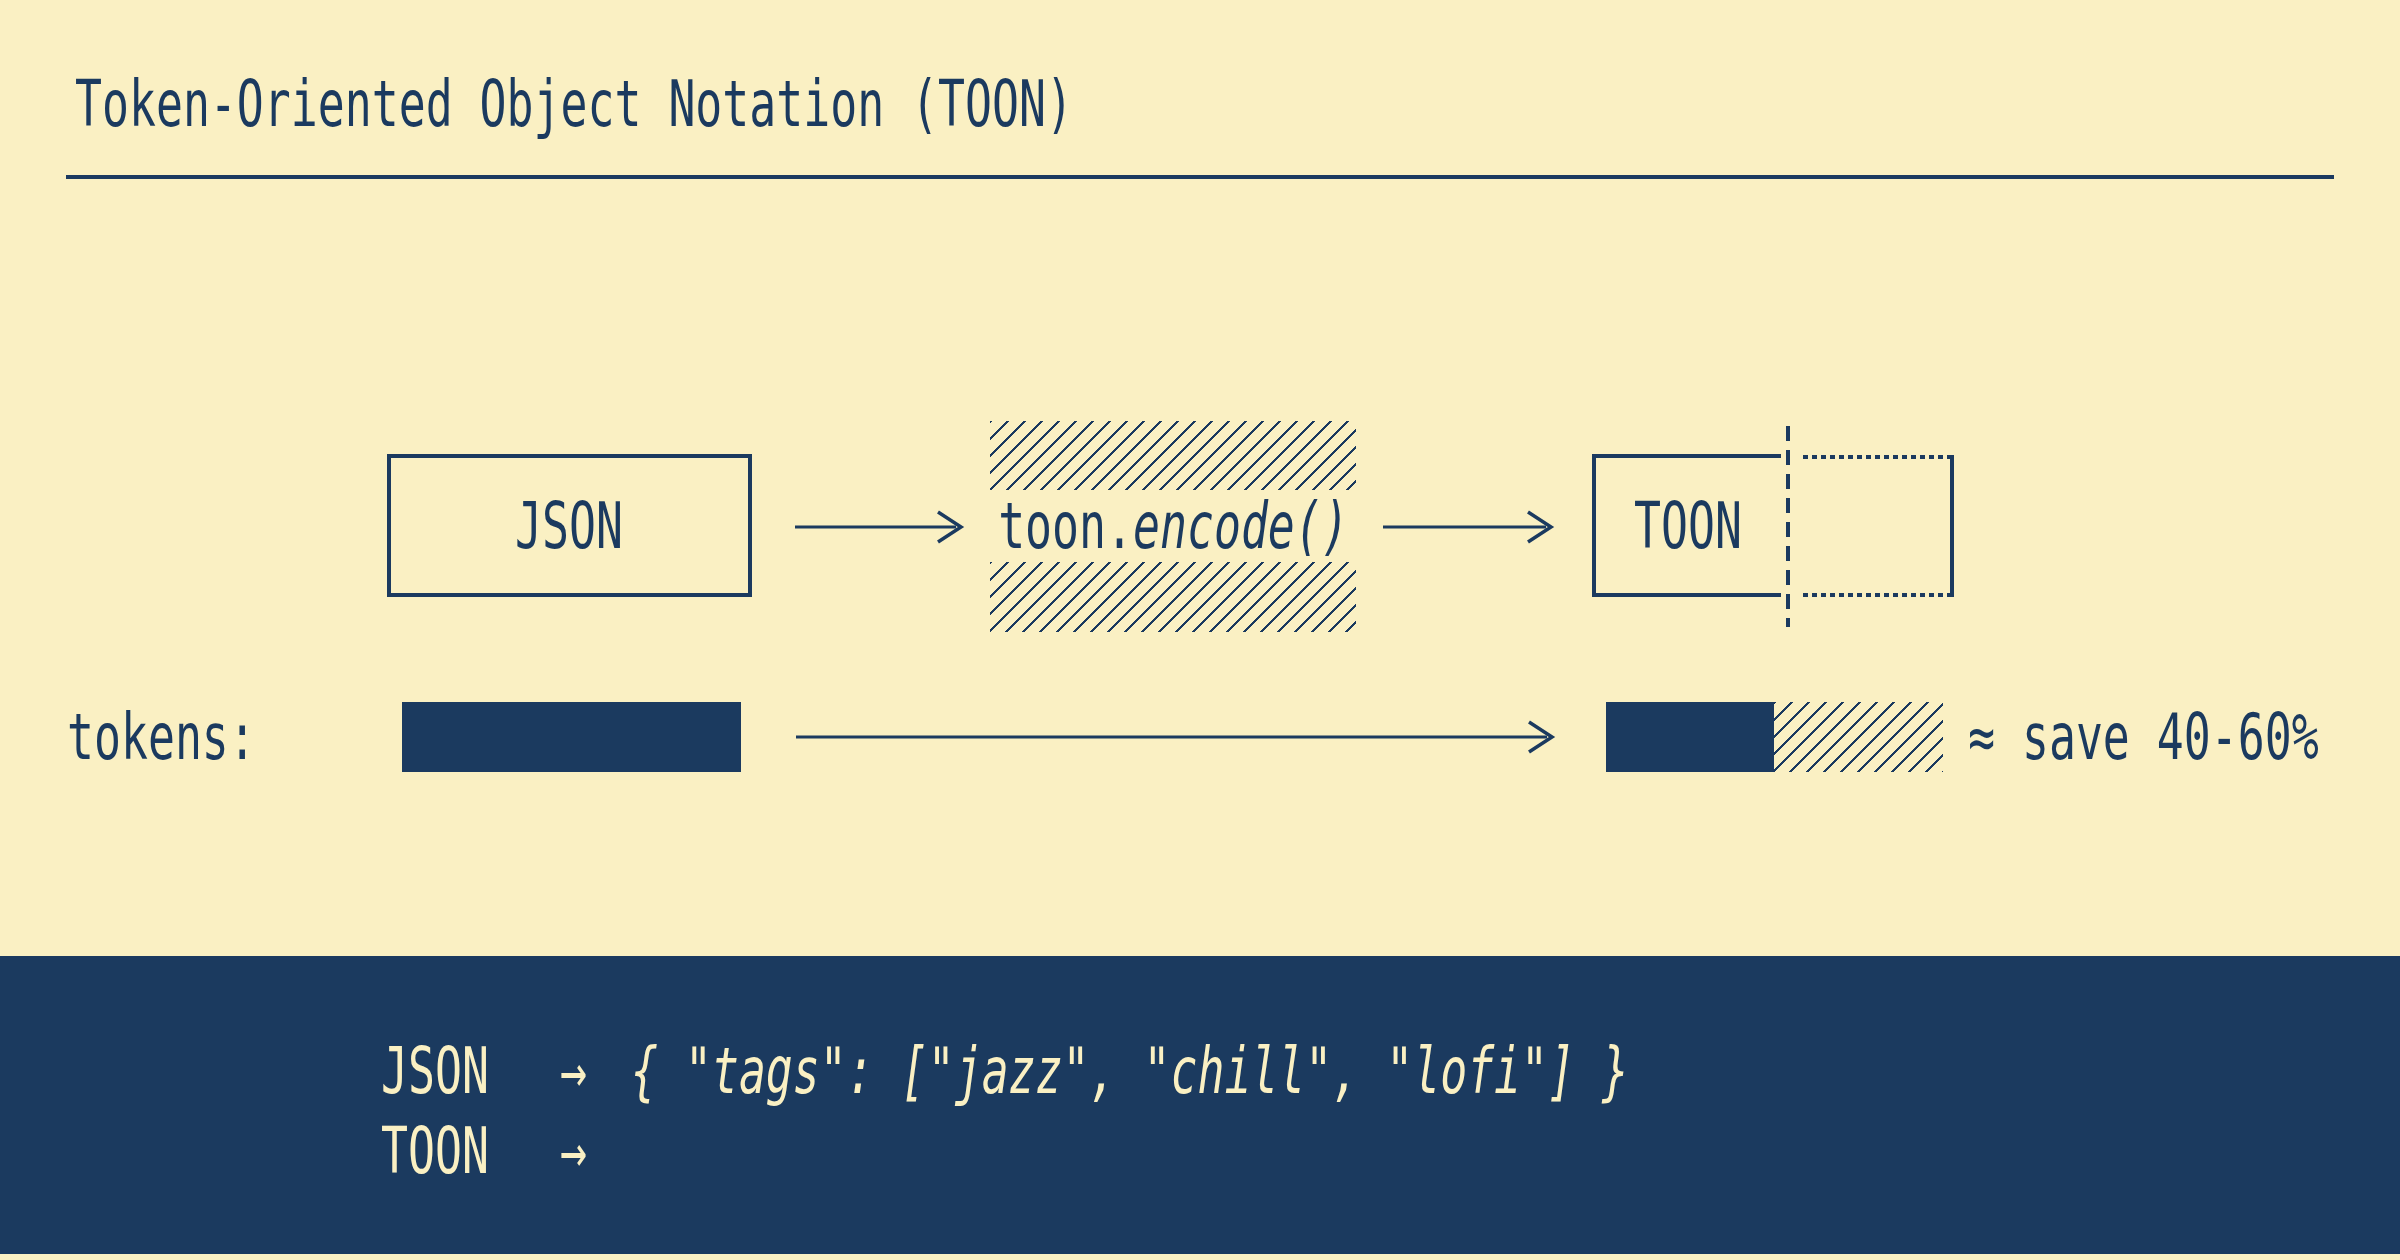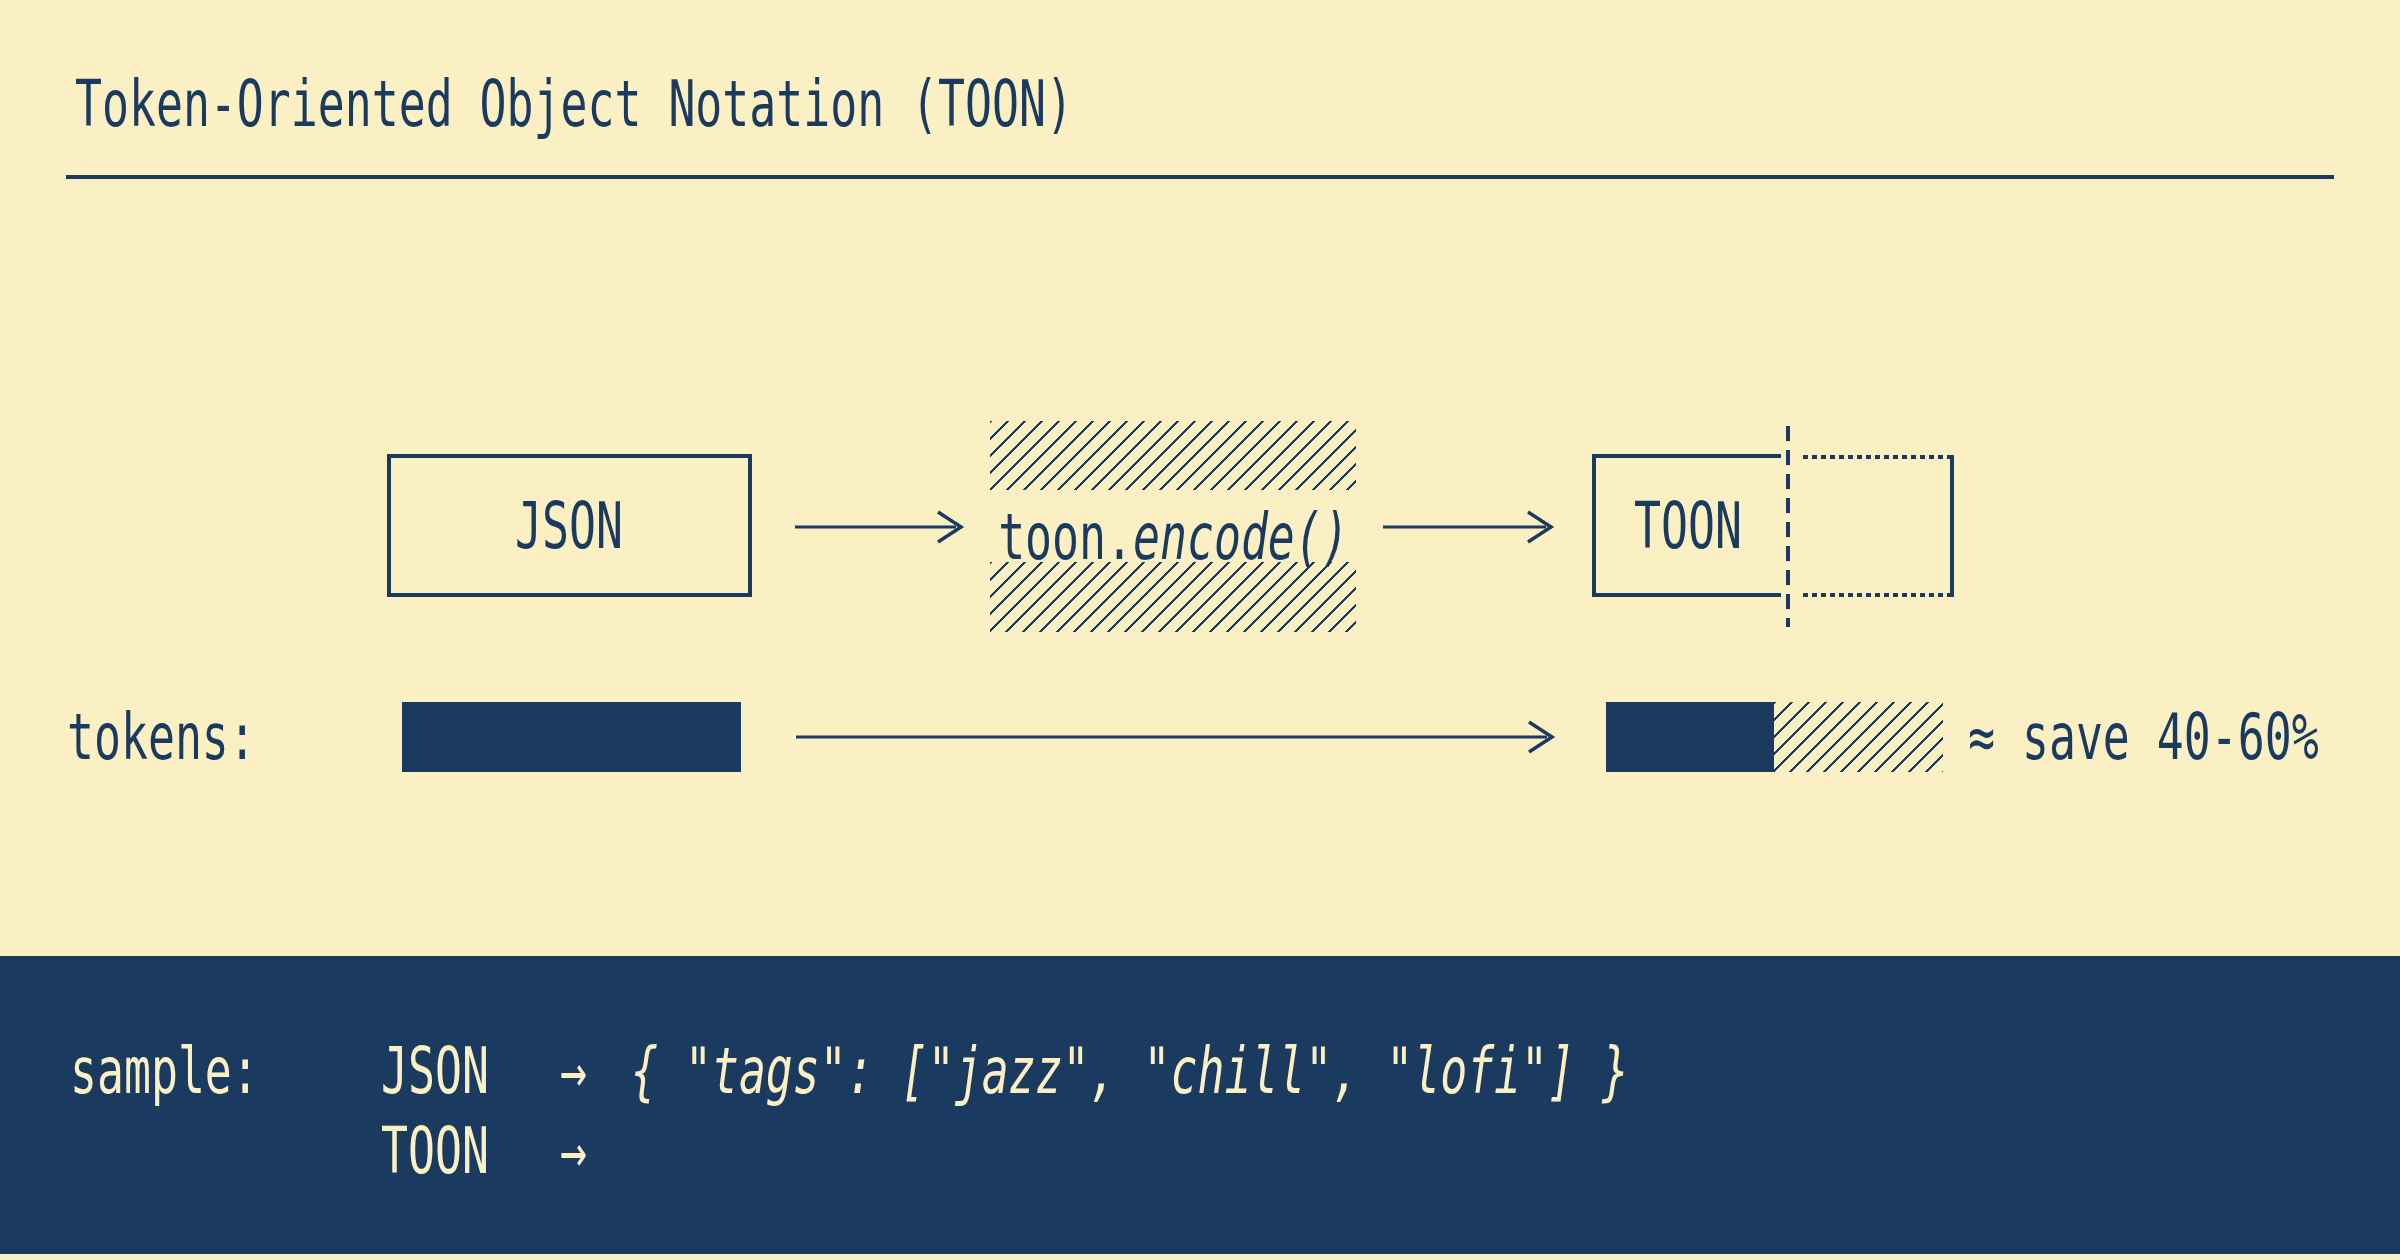--- a/index.html
+++ b/index.html
@@ -19,21 +19,21 @@
   .vcenter{display:flex;align-items:center;}
   .italic{font-style:italic;}
   .hatch{background:repeating-linear-gradient(135deg, var(--navy) 0 2px, transparent 2px 12px);}
 
   #title-wrap{left:75px;top:68px;height:72px;}
   #rule{left:66px;top:175px;width:2268px;height:4px;background:var(--navy);}
 
   #json-box{left:387px;top:454px;width:365px;height:143px;border:4px solid var(--navy);box-sizing:border-box;}
   #hatch-top{left:990px;top:421px;width:366px;height:69px;}
   #hatch-bottom{left:990px;top:562px;width:366px;height:70px;}
-  #encode-wrap{left:990px;top:498px;width:366px;height:78px;}
+  #encode-wrap{left:990px;top:487px;width:366px;height:78px;}
   #toon-box{left:1592px;top:454px;width:189px;height:143px;border:4px solid var(--navy);border-right:none;box-sizing:border-box;}
 
   #overlay{left:0;top:0;width:2400px;height:1260px;pointer-events:none;}
   .ink{stroke:var(--navy);fill:none;}
 
   #tokens-label{left:67px;top:702px;height:70px;text-align:center;}
   #bar-json{left:402px;top:702px;width:339px;height:70px;background:var(--navy);}
   #bar-toon{left:1606px;top:702px;width:168px;height:70px;background:var(--navy);}
   #bar-saved{left:1774px;top:702px;width:169px;height:70px;}
   #savings-wrap{left:1968px;top:702px;height:70px;}
@@ -97,23 +97,20 @@
     <span class="txt condL">tokens:</span>
   </div>
   <div id="bar-json" class="abs"></div>
   <div id="bar-toon" class="abs"></div>
   <div id="bar-saved" class="abs hatch"></div>
   <div id="savings-wrap" class="abs vcenter">
     <span class="txt condL">≈ save 40-60%</span>
   </div>
 
   <div id="sample-block" class="abs"></div>
-  <div id="sample-label" class="abs vcenter">
-    <span class="txt condL on-navy">sample:</span>
-  </div>
 
   <div id="r1-format" class="abs vcenter">
     <span class="txt condL on-navy">JSON</span>
   </div>
   <div id="r1-arrow" class="abs vcenter">
     <span class="txt condL on-navy">→</span>
   </div>
   <div id="r1-code" class="abs vcenter">
     <span class="txt condL on-navy italic">{ "tags": ["jazz", "chill", "lofi"] }</span>
   </div>

